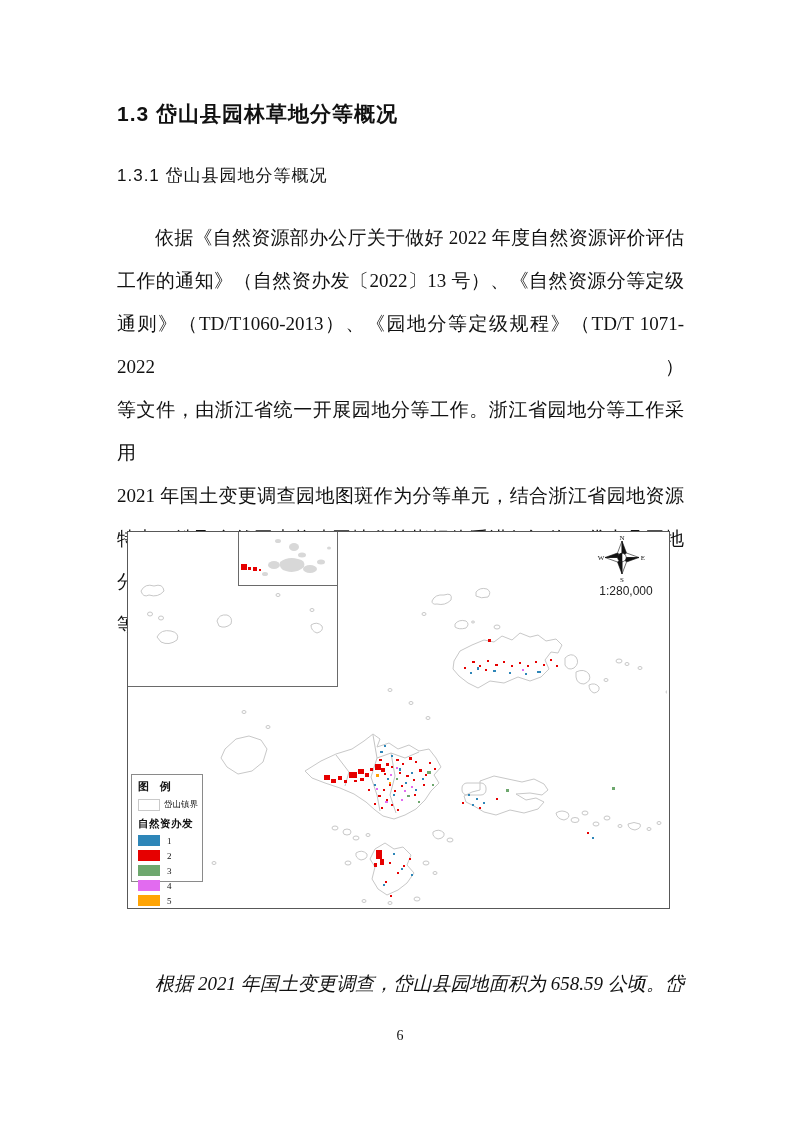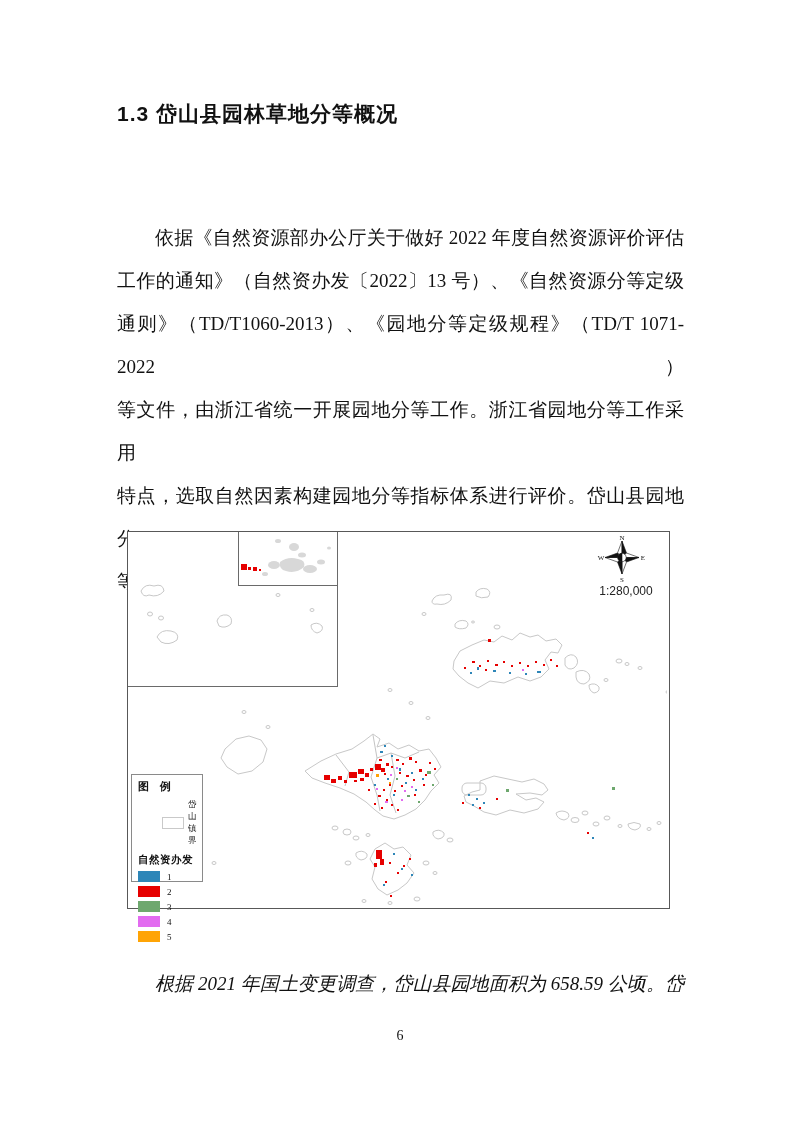--- a/index.html
+++ b/index.html
@@ -34,41 +34,43 @@
   .dot{position:absolute;}
 
   .compass{position:absolute;left:468px;top:2px;width:52px;height:50px;}
   .scalebar{position:absolute;left:462px;top:52px;width:72px;text-align:center;
             font-size:12px;font-family:"Liberation Sans",sans-serif;color:#222;}
 
   .legend{position:absolute;left:3px;top:242px;width:72px;height:108px;
           border:1px solid #8a8a8a;background:#fff;box-sizing:border-box;
           padding:4px 2px 0 6px;}
   .legend-title{font-size:11px;font-weight:700;letter-spacing:4px;}
-  .boundary-row{display:flex;align-items:center;margin-top:5px;margin-left:24px;}
+  .boundary-row{display:flex;align-items:center;margin-top:5px;}
   .boundary-swatch{width:20px;height:10px;border:1px solid #c9c9c9;background:#fff;
                    margin-right:4px;flex:none;}
   .boundary-label{font-size:8.5px;}
   .grade-title{font-size:10.5px;font-weight:700;margin-top:6px;letter-spacing:0.5px;}
   .lg-row{display:flex;align-items:center;margin-top:4px;}
   .lg-swatch{width:22px;height:11px;margin-right:7px;flex:none;}
   .lg-label{font-size:9px;}
 </style>
 </head>
 <body>
 
 <div class="page">
 
   <div class="h1">1.3 岱山县园林草地分等概况</div>
+  <div class="h2">1.3.1 岱山县园地分等概况</div>
 
   <div class="para para1">
     <div class="pline first">依据《自然资源部办公厅关于做好 2022 年度自然资源评价评估</div>
     <div class="pline">工作的通知》（自然资办发〔2022〕13 号）、《自然资源分等定级</div>
     <div class="pline">通则》（TD/T1060-2013）、《园地分等定级规程》（TD/T 1071-2022）</div>
     <div class="pline">等文件，由浙江省统一开展园地分等工作。浙江省园地分等工作采用</div>
+    <div class="pline">2021 年国土变更调查园地图斑作为分等单元，结合浙江省园地资源</div>
     <div class="pline">特点，选取自然因素构建园地分等指标体系进行评价。岱山县园地分</div>
     <div class="pline lastline">等情况如下所示：</div>
   </div>
 
   <div class="map">
 
     <svg class="islands" width="539" height="374" viewBox="0 0 539 374">
       <g fill="none" stroke="#c8c8c8" stroke-width="1">
 
         <path d="M326,129 L332,119 L344,113 L356,108 L366,110 L374,104 L384,108 L392,101 L402,105 L410,103 L418,109 L428,107 L434,113 L430,121 L423,120 L417,128 L421,137 L413,145 L402,149 L390,145 L376,151 L362,149 L350,156 L340,151 L331,144 L325,137 Z"></path>

